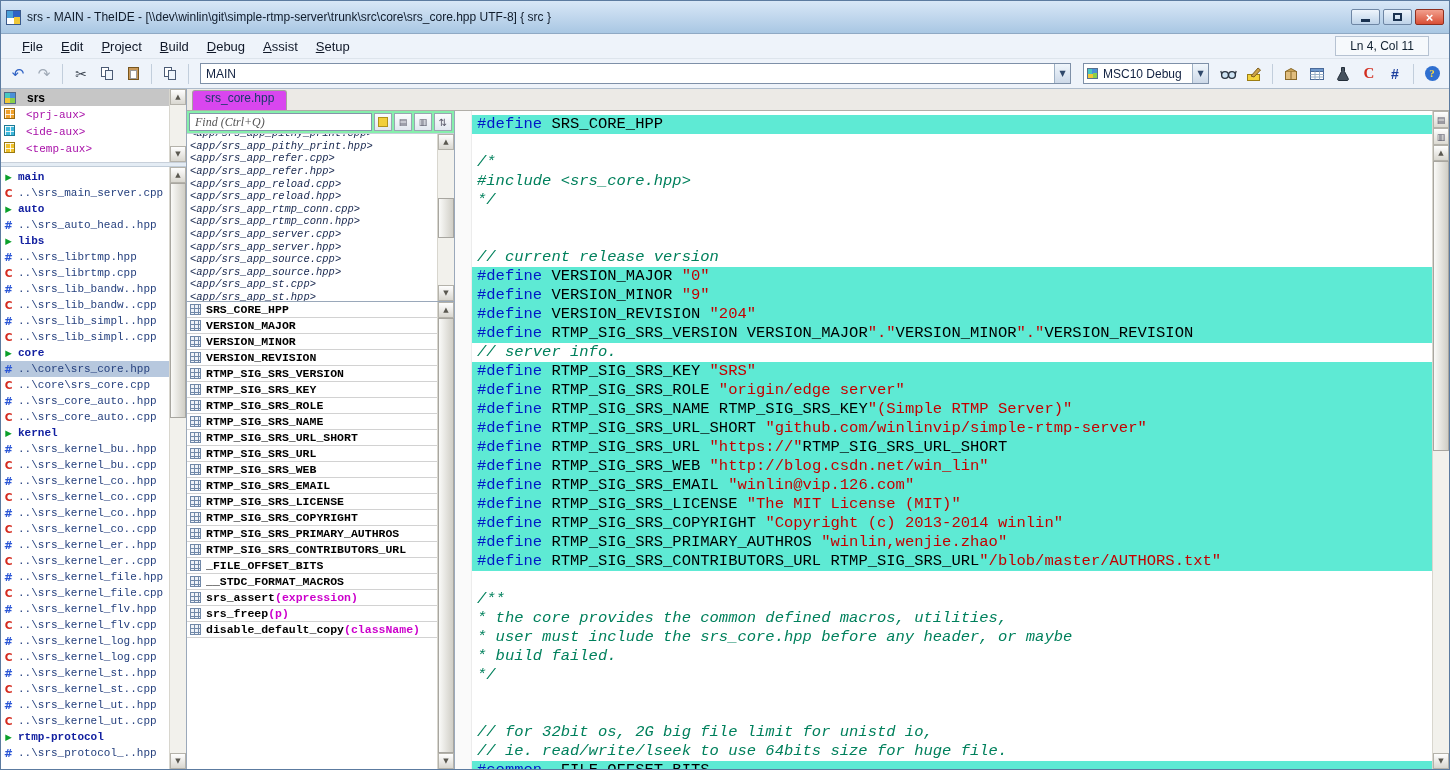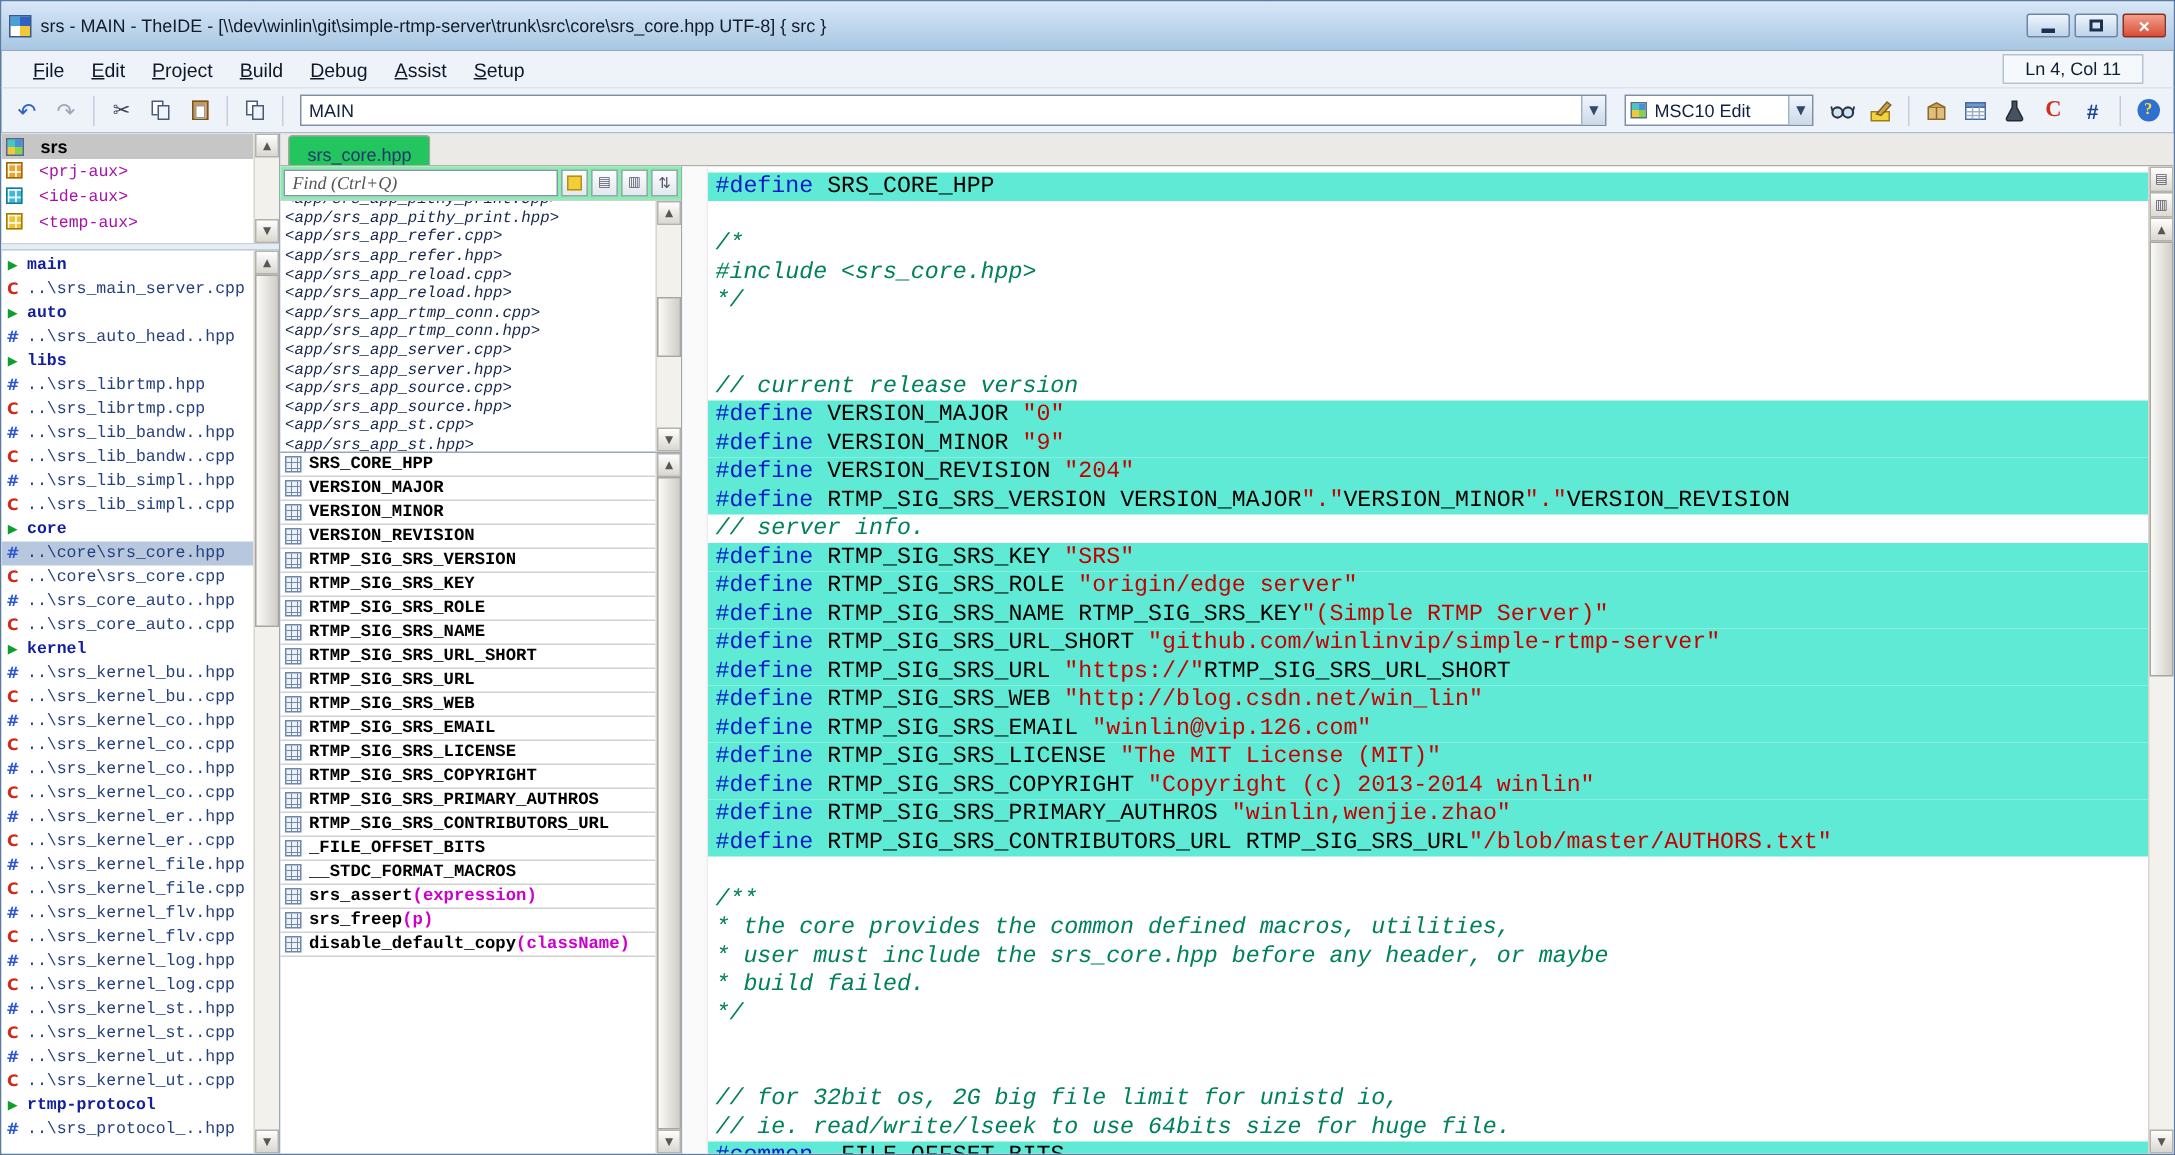--- a/index.html
+++ b/index.html
@@ -65,21 +65,21 @@
   
   .sb { width:17px; background:#f2f1ec; border-left:1px solid #d8d6ce; display:flex; flex-direction:column; flex:none; }
   .sb .ar { height:16px; flex:none; background:linear-gradient(#fefefe,#d9d7d0); border:1px solid #b4b2aa; color:#5a5850; font-size:7px; display:flex; align-items:center; justify-content:center; }
   .sb .th { background:linear-gradient(90deg,#fafaf8,#d0cec6); border:1px solid #a8a6a0; flex:none; }
   .sb .tr { flex:1; }
   .sb .sp { flex:none; }
 
   
   .right-col { flex:1; display:flex; flex-direction:column; min-width:0; }
   .tabstrip { height:22px; background:#eceae6; border-bottom:1px solid #b0aea8; display:flex; align-items:flex-end; padding-left:5px; flex:none; }
-  .tab { height:20px; background:#22c55e; border:1px solid #a6a49e; border-bottom:none; border-radius:3px 3px 0 0; padding:0 12px; font-size:12px; color:#1a3a6a; display:flex; align-items:flex-end; }
+  .tab { height:20px; background:#d946ef; border:1px solid #a6a49e; border-bottom:none; border-radius:3px 3px 0 0; padding:0 12px; font-size:12px; color:#1a3a6a; display:flex; align-items:flex-start; }
   .content-row { flex:1; display:flex; min-height:0; }
 
   
   .mid-panel { width:268px; border-right:1px solid #9aa8ba; display:flex; flex-direction:column; background:#fff; flex:none; }
   .find-row { height:23px; display:flex; align-items:center; gap:2px; padding:2px; background:#86efac; border-bottom:1px solid #c8d0da; flex:none; }
   .find-input { flex:1; height:18px; border:1px solid #8494aa; background:#fff; font:italic 12px "Liberation Serif",serif; color:#555; padding:0 5px; display:flex; align-items:center; }
   .fbtn { width:18px; height:18px; flex:none; border:1px solid #9aa4b2; background:linear-gradient(#fcfdfe,#e2e8f0); display:flex; align-items:center; justify-content:center; }
   .applist-wrap { height:168px; display:flex; border-bottom:1px solid #9aa8ba; flex:none; }
   .app-list { flex:1; overflow:hidden; }
   .app-inner { margin-top:-7px; }
@@ -172,21 +172,21 @@
       </div>
       <div class="tb-sep"></div>
       <div class="combo main">
         <span class="cval">MAIN</span>
         <span class="cbtn gly">▼</span>
       </div>
       <div class="combo build">
         <span class="cico">
           <span class="ic-mode"></span>
         </span>
-        <span class="cval">MSC10 Edit</span>
+        <span class="cval">MSC10 Debug</span>
         <span class="cbtn gly">▼</span>
       </div>
       <div class="tb-btn">
         <svg width="17" height="15" viewBox="0 0 17 15">
           <circle cx="5" cy="9" r="3.4" fill="#cfe4f4" stroke="#2b3440" stroke-width="1.4"></circle>
           <circle cx="12" cy="9" r="3.4" fill="#cfe4f4" stroke="#2b3440" stroke-width="1.4"></circle>
           <path d="M8.4 9h0.4M1.7 8 0.8 5M15.3 8l0.9-3" stroke="#2b3440" stroke-width="1.2" fill="none"></path>
         </svg>
       </div>
       <div class="tb-btn">

